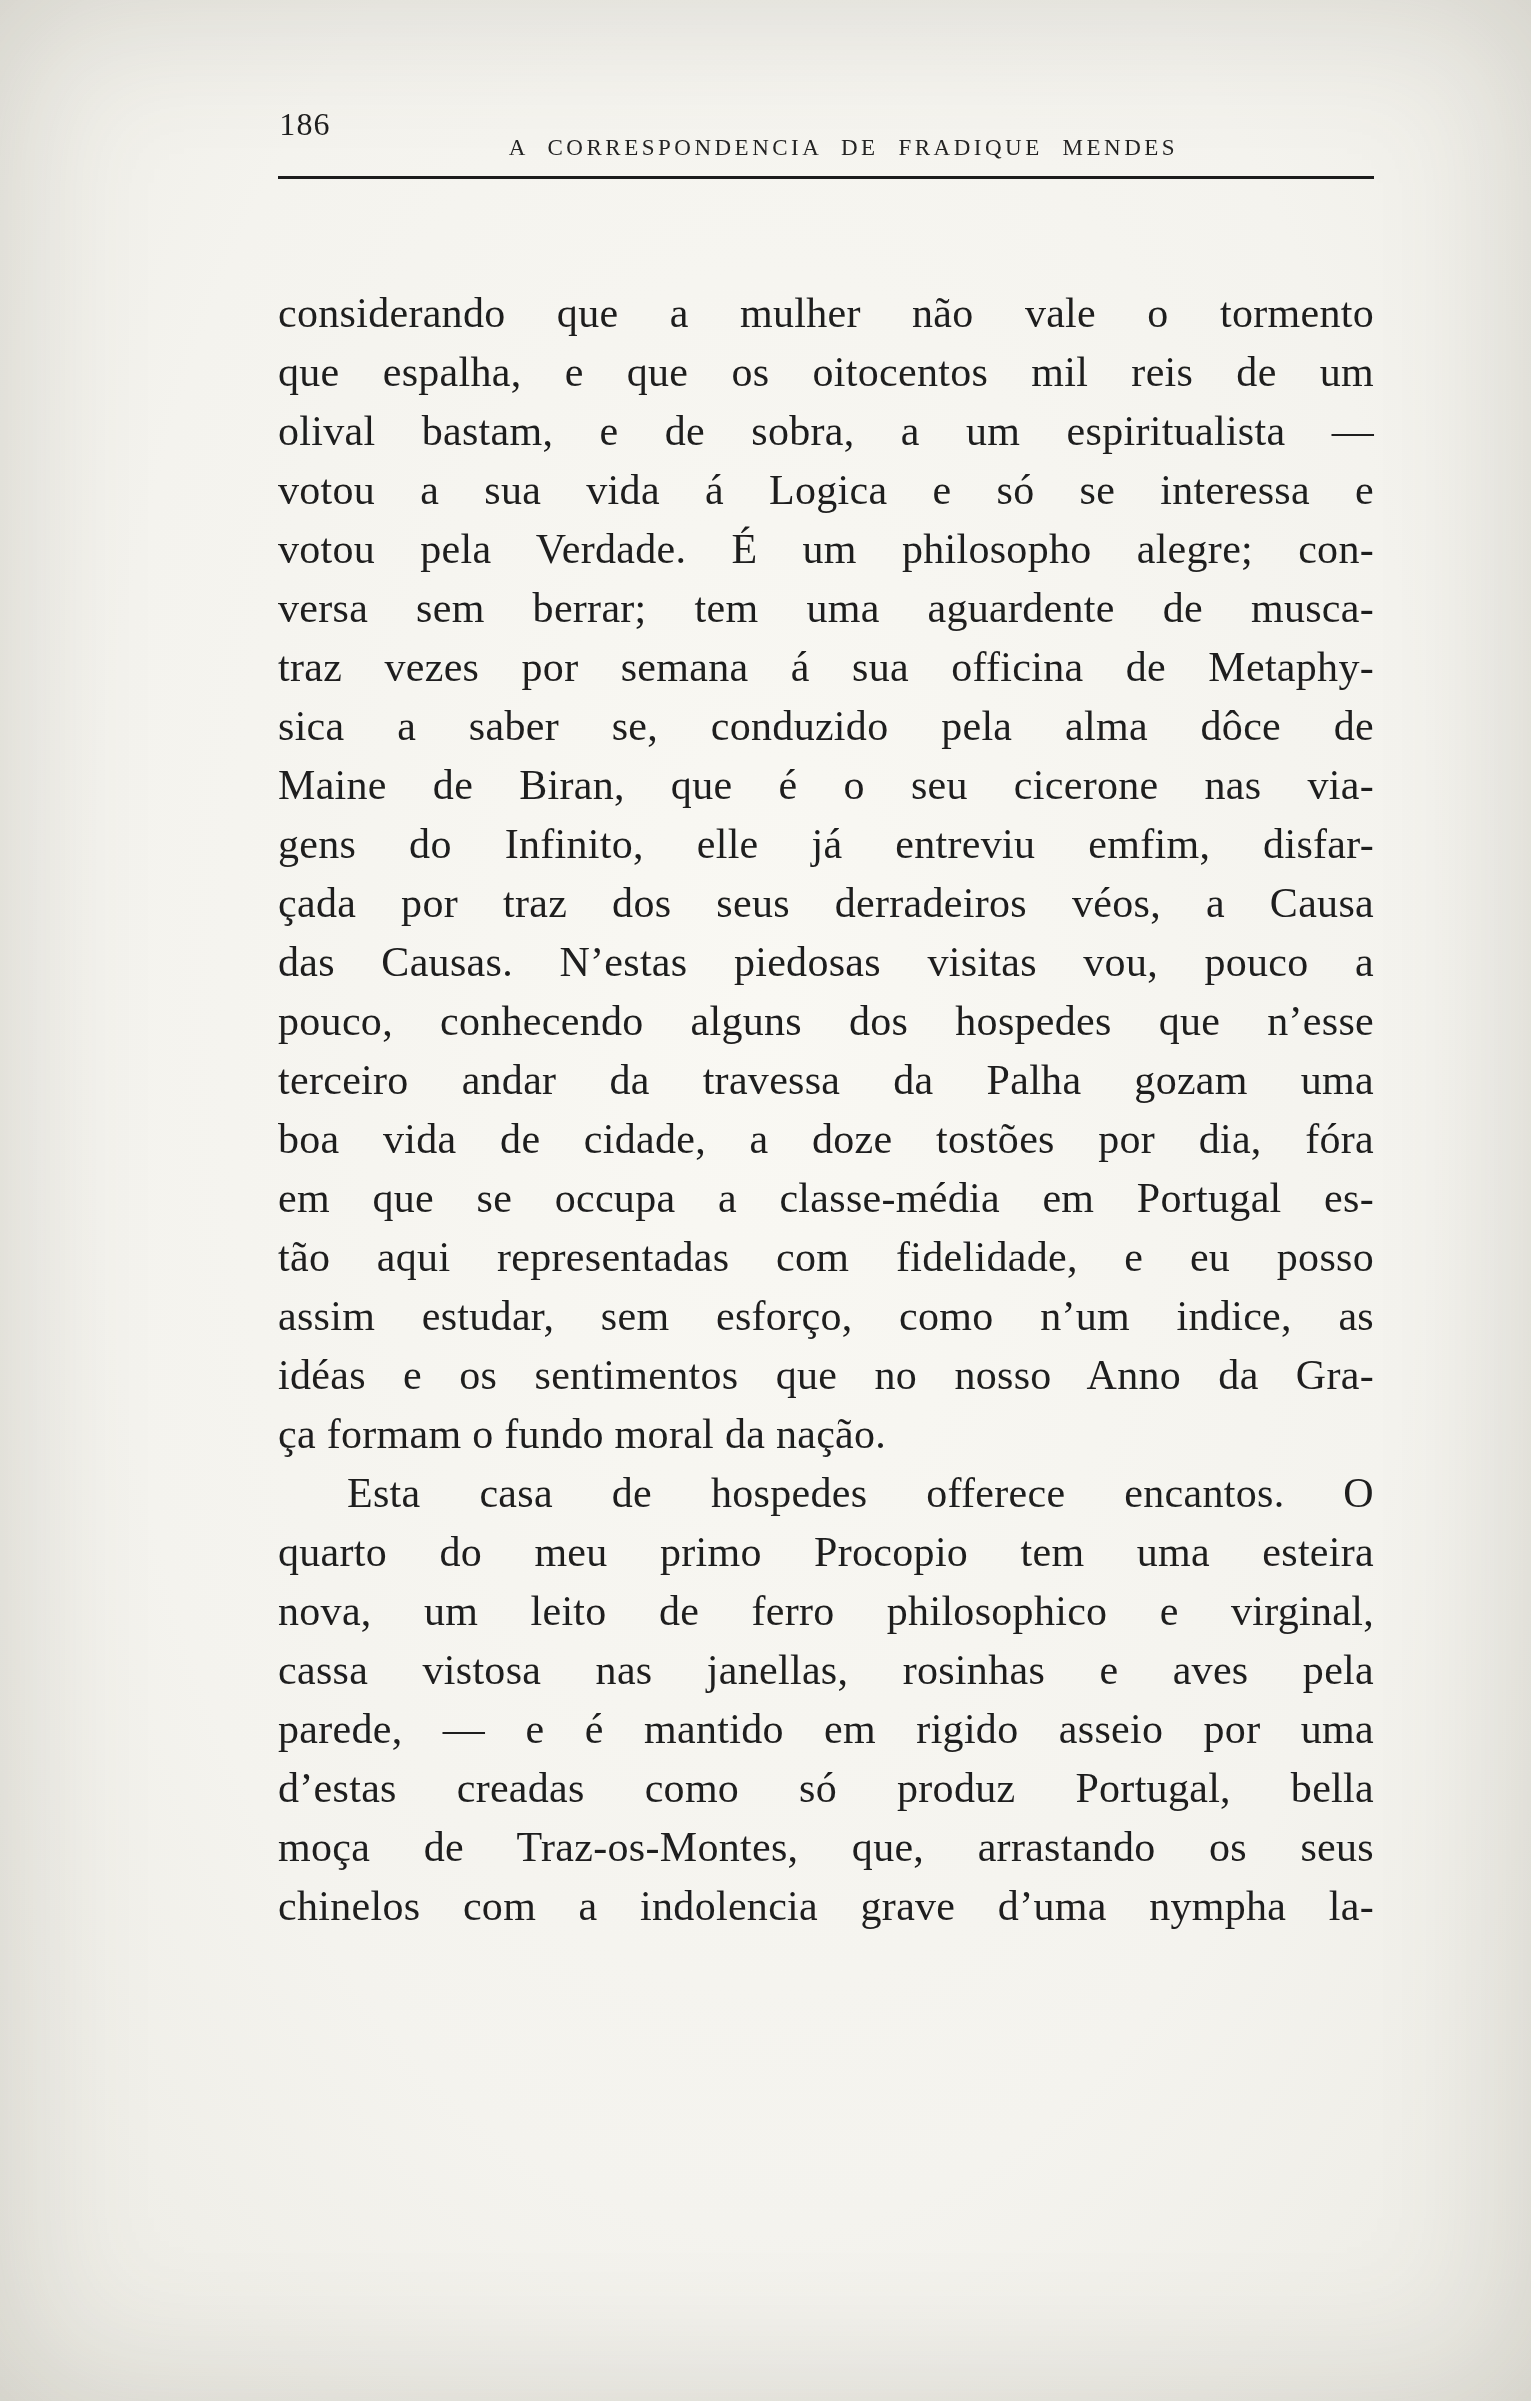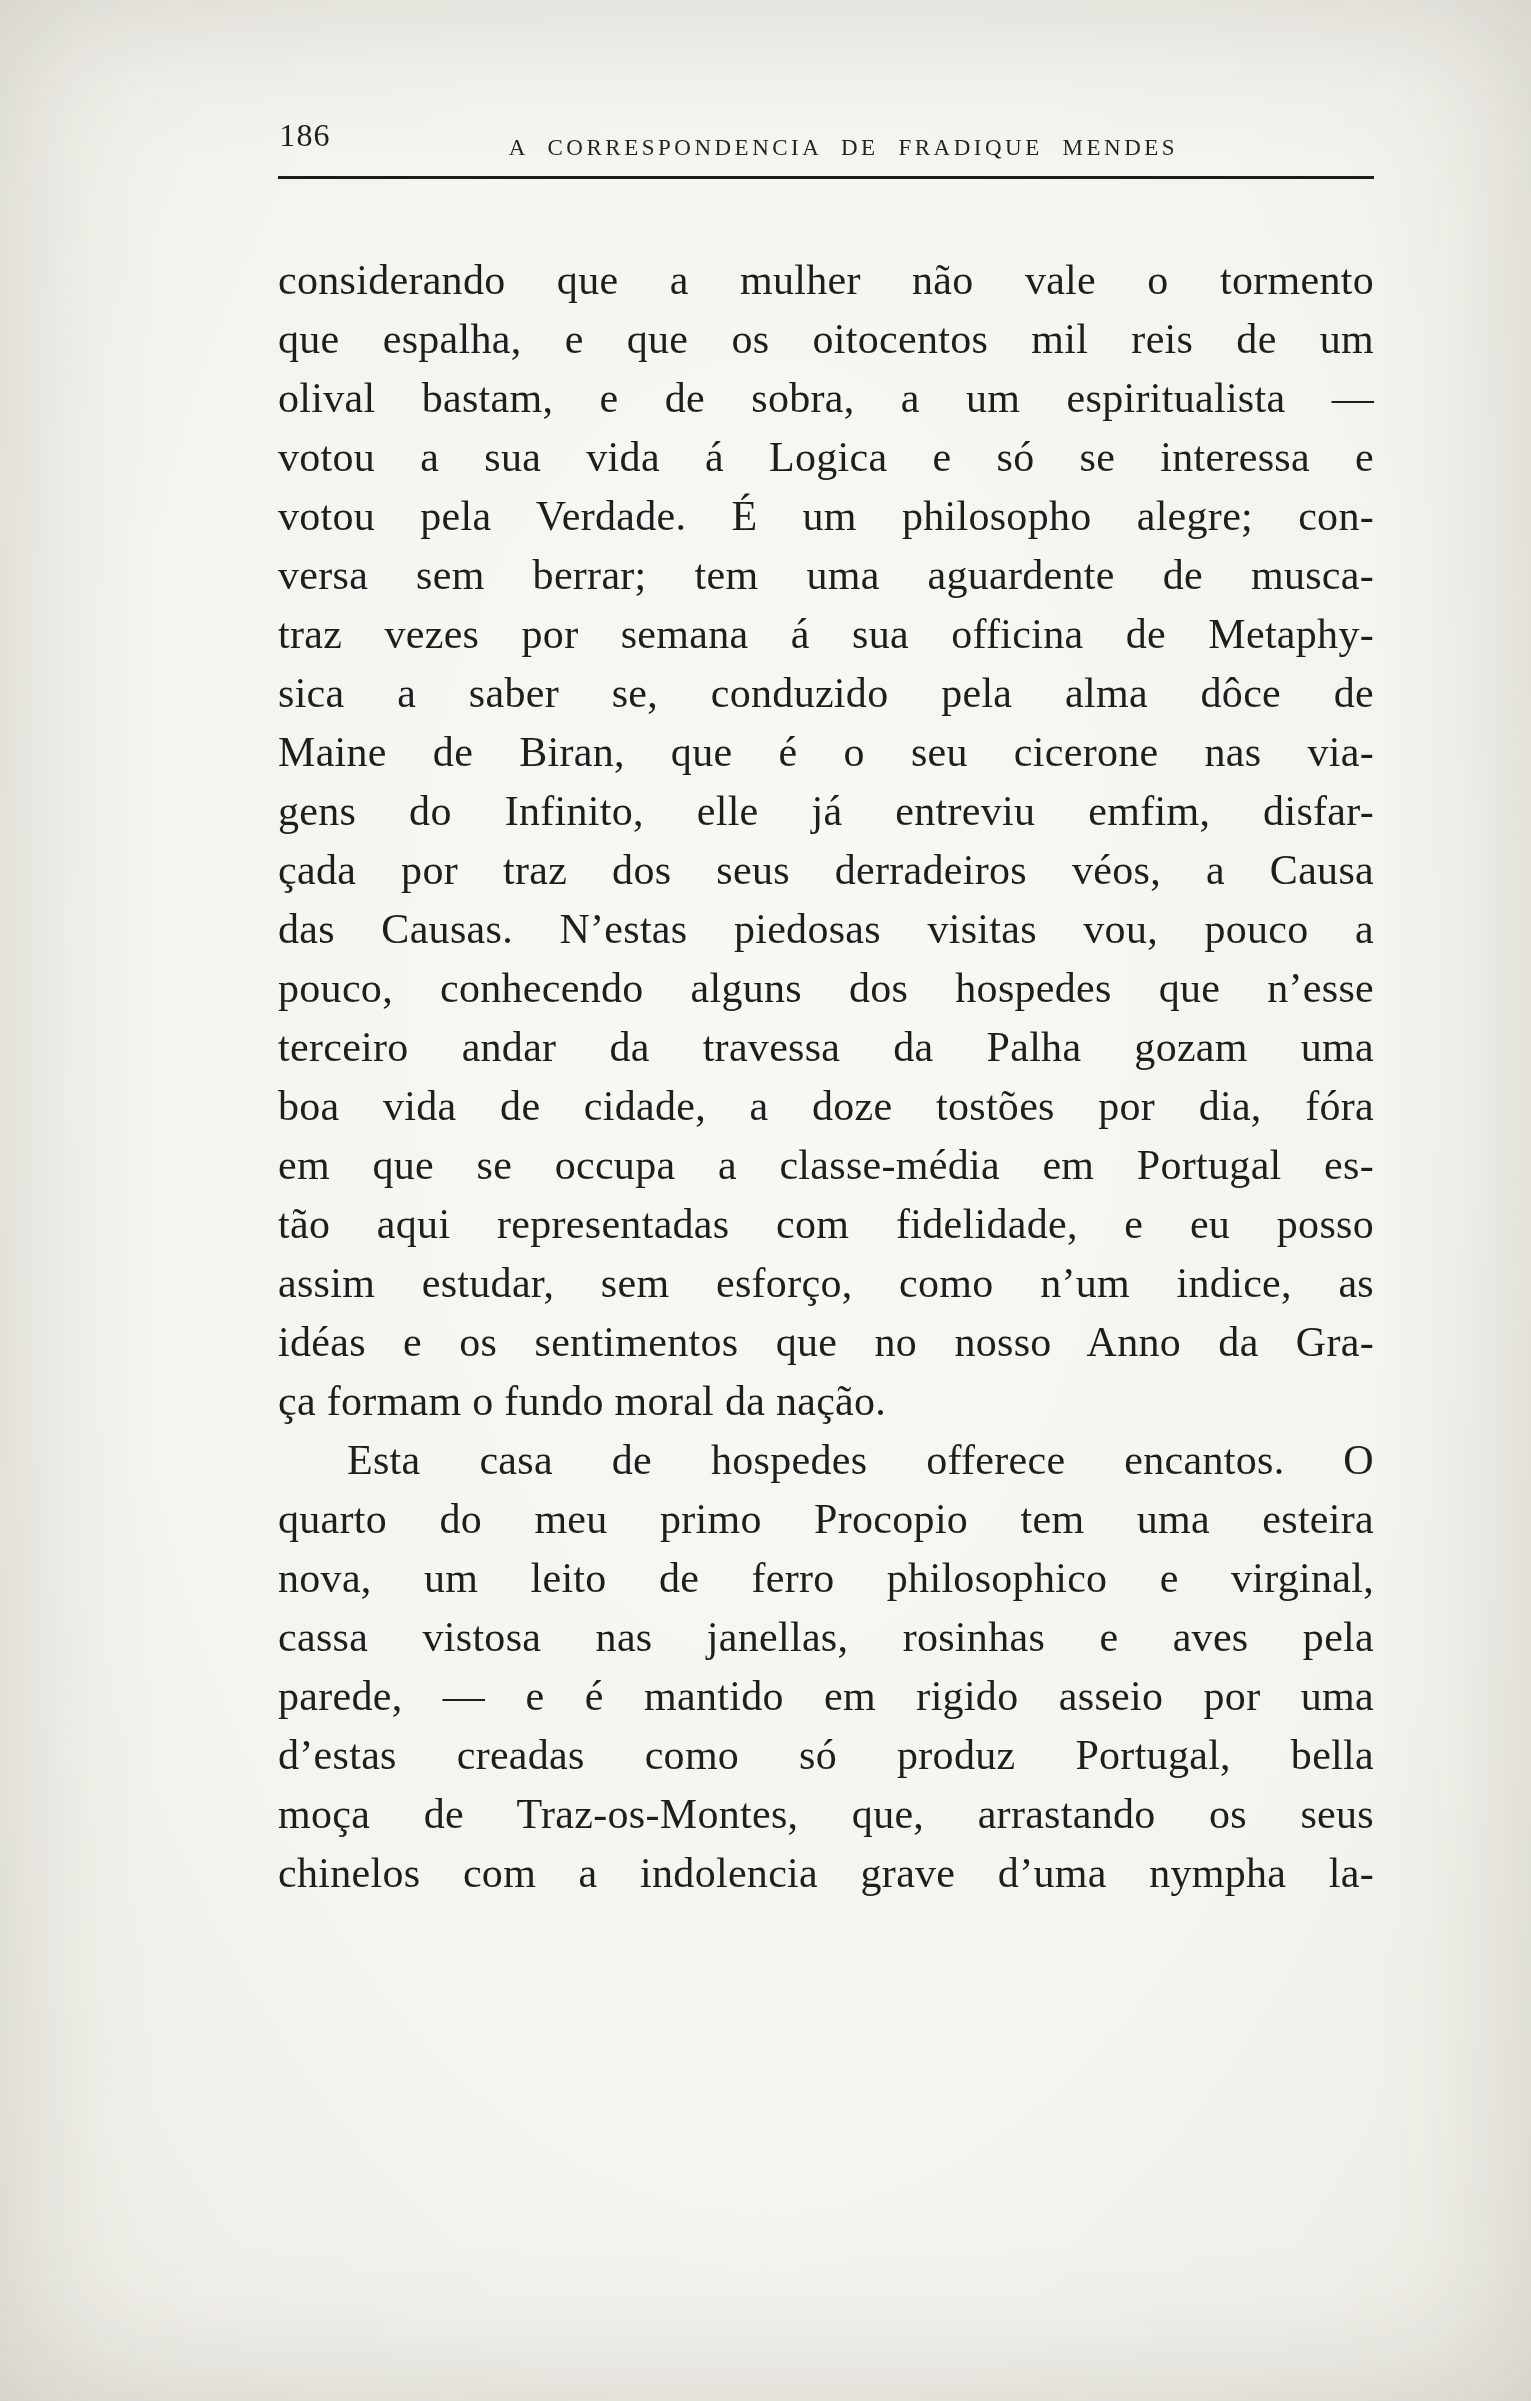--- a/index.html
+++ b/index.html
@@ -25,42 +25,42 @@
     top: 106px;
     width: 1096px;
   }
   .header {
     position: relative;
     height: 64px;
   }
   .page-number {
     position: absolute;
     left: 1.2px;
-    top: 11px;
+    top: 0;
     font-size: 32px;
     letter-spacing: 1.2px;
   }
   .running-title {
     position: absolute;
     left: 35px;
     right: 0;
     top: 29px;
     text-align: center;
     font-size: 23px;
     letter-spacing: 3.5px;
     word-spacing: 10.6px;
     color: #242424;
   }
   .rule {
     height: 2.9px;
     background: #1c1c1c;
     margin-top: 5.9px;
   }
   .body-text {
-    margin-top: 72px;
+    margin-top: 105px;
     font-size: 42px;
     line-height: 59px;
     letter-spacing: 0.3px;
   }
   .paragraph {
     margin: 0;
   }
   .line {
     text-align: justify;
     text-align-last: justify;

